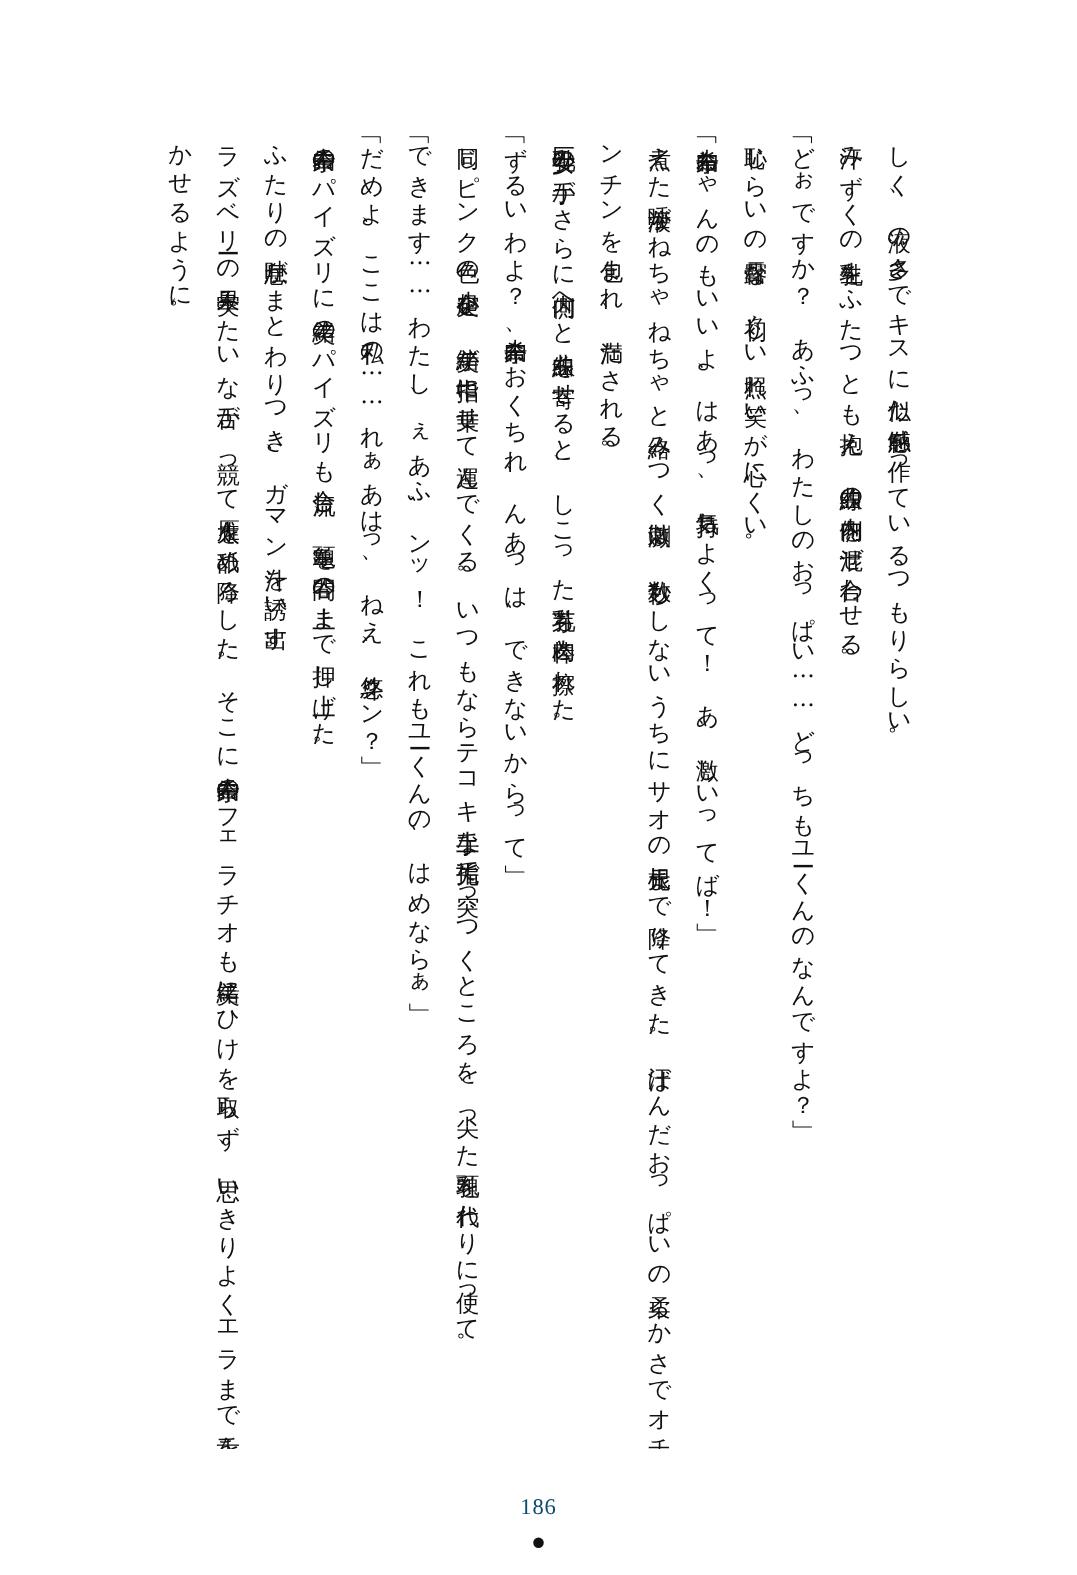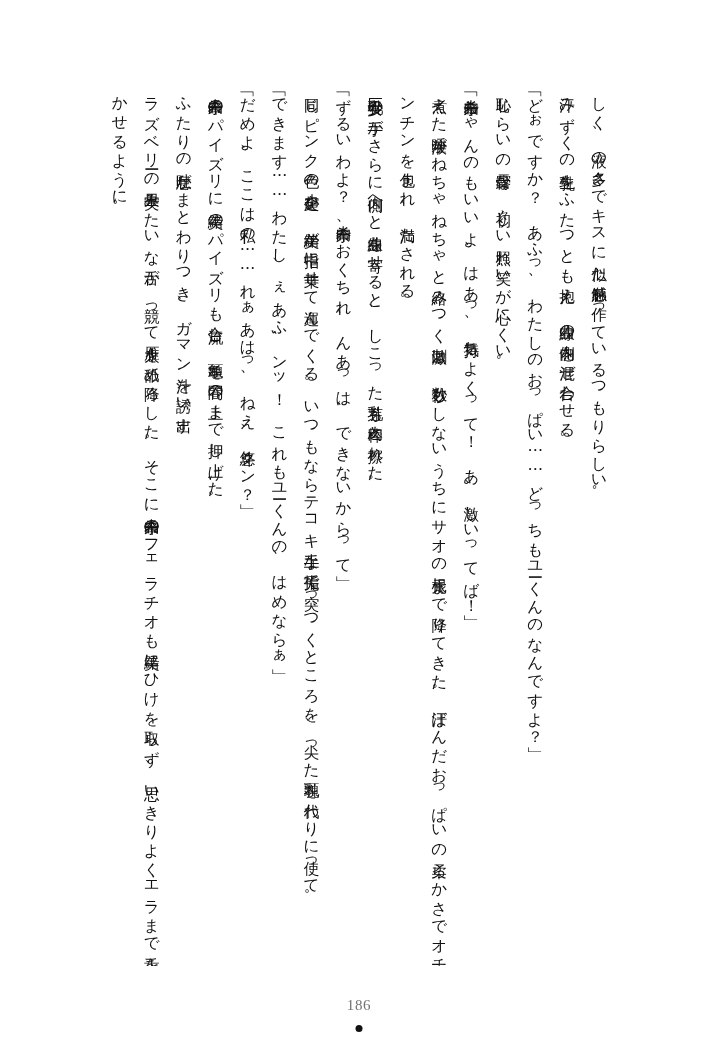--- a/index.html
+++ b/index.html
@@ -49,21 +49,21 @@
 
   
   #page-number {
     position: absolute;
     left: 0;
     right: 0;
     bottom: 36px;
     text-align: center;
     font-size: 15px;
     font-family: "Liberation Serif", "DejaVu Serif", serif;
-    color: #737373;
+    color: #0c4a6e;
     letter-spacing: 0.04em;
   }
 
   
   #folio-mark {
     position: absolute;
     left: 50%;
     transform: translateX(-50%);
     bottom: 18px;
     width: 7px;

